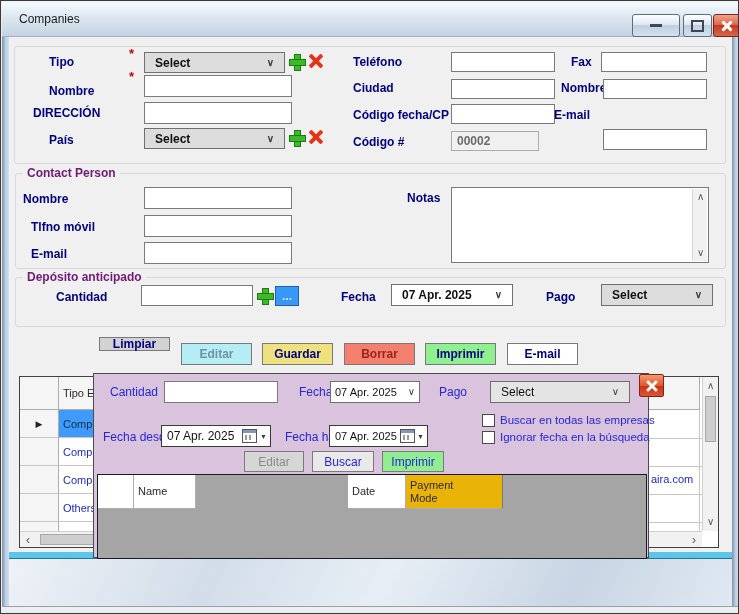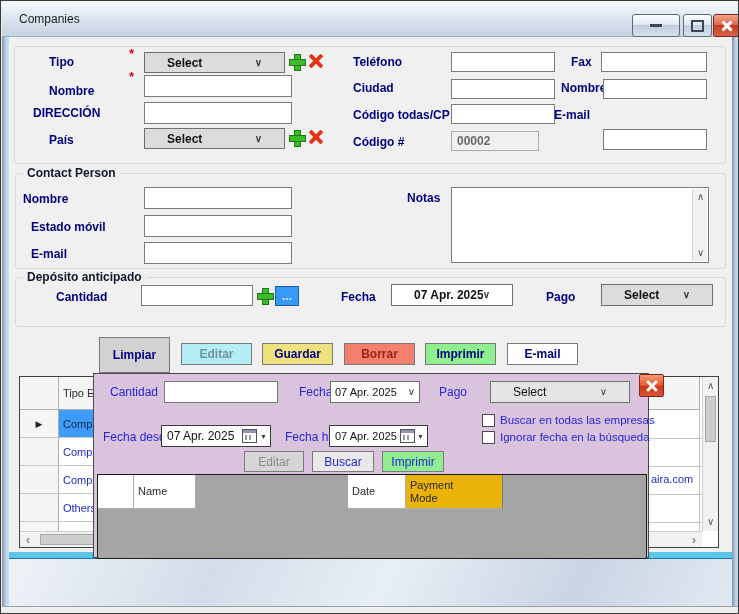--- a/index.html
+++ b/index.html
@@ -22,26 +22,26 @@
   .xbar{position:absolute;width:3px;height:13px;background:#fff;border-radius:1px;left:50%;top:50%;}
   .xbar.a{transform:translate(-50%,-50%) rotate(45deg);}
   .xbar.b{transform:translate(-50%,-50%) rotate(-45deg);}
   
   .lbl{font-size:12px;font-weight:bold;color:#000080;white-space:nowrap;}
   .req{color:#cc0000;font-size:13px;font-weight:bold;}
   .inp{background:#fff;border:1px solid #7a7a7a;}
   .ro{background:#f0f0f0;border:1px solid #ababab;color:#6a6a6a;font-size:12px;font-weight:bold;
       display:flex;align-items:center;padding:0 5px;}
   .cmb{background:#dcdcdc;border:1px solid #707070;display:flex;align-items:center;
-       padding:0 22px;font-size:12px;font-weight:bold;color:#111;}
+       padding:0 10px;font-size:12px;font-weight:bold;color:#111;}
   .cmb.white{background:#fff;}
   .cmb .sp{flex:1;}
   .arr{font-size:10px;color:#3c3c3c;line-height:1;}
   .gbox{border:1px solid #d9d9d9;border-radius:3px;}
-  .legend{background:#f0f0f0;padding:0 4px;font-size:12px;font-weight:bold;color:#0f172a;white-space:nowrap;}
+  .legend{background:#f0f0f0;padding:0 4px;font-size:12px;font-weight:bold;color:#701a75;white-space:nowrap;}
   
   .plus{width:15px;height:15px;}
   .plus i{position:absolute;background:#3cbb2a;border:1px solid #1f7a12;}
   .plus .v{left:5px;top:0;width:5px;height:15px;}
   .plus .h{left:0;top:5px;width:15px;height:5px;}
   .xicon{width:16px;height:16px;}
   .xicon i{position:absolute;left:50%;top:50%;width:4px;height:17px;background:#e23417;border-radius:1px;}
   .xicon .a{transform:translate(-50%,-50%) rotate(45deg);}
   .xicon .b{transform:translate(-50%,-50%) rotate(-45deg);}
   .btn{display:flex;align-items:center;justify-content:center;font-size:12px;font-weight:bold;
@@ -118,21 +118,21 @@
   <span class="abs req" style="left:128px;top:68px">*</span>
   <span class="abs lbl" style="left:48px;top:83px">Nombre</span>
   <input class="abs inp" style="left: 143px; top: 74px; width: 148px; height: 22px;">
   <span class="abs lbl" style="left:352px;top:80px">Ciudad</span>
   <input class="abs inp" style="left: 450px; top: 78px; width: 104px; height: 20px;">
   <span class="abs lbl" style="left:560px;top:80px">Nombre</span>
   <input class="abs inp" style="left: 602px; top: 78px; width: 104px; height: 20px;">
 
   <span class="abs lbl" style="left:32px;top:105px">DIRECCIÓN</span>
   <input class="abs inp" style="left: 143px; top: 101px; width: 148px; height: 22px;">
-  <span class="abs lbl" style="left:352px;top:107px">Código todas/CP</span>
+  <span class="abs lbl" style="left:352px;top:107px">Código fecha/CP</span>
   <input class="abs inp" style="left: 450px; top: 103px; width: 104px; height: 20px;">
   <span class="abs lbl" style="left:553px;top:107px">E-mail</span>
 
   <span class="abs lbl" style="left:48px;top:132px">País</span>
   <div class="abs cmb" style="left:143px;top:127px;width:141px;height:21px">
     <span>Select</span>
       <span class="sp"></span>
     <span class="arr">∨</span>
   </div>
   <div class="abs plus" style="left:288px;top:129px">
@@ -144,21 +144,21 @@
       <i class="b"></i>
     </div>
   <span class="abs lbl" style="left:352px;top:134px">Código #</span>
   <div class="abs ro" style="left:450px;top:130px;width:88px;height:20px">00002</div>
   <input class="abs inp" style="left: 602px; top: 128px; width: 104px; height: 21px;">
 
   <div class="abs gbox" style="left:14px;top:172px;width:711px;height:96px"></div>
   <span class="abs legend" style="left:22px;top:165px">Contact Person</span>
   <span class="abs lbl" style="left:22px;top:191px">Nombre</span>
   <input class="abs inp" style="left: 143px; top: 186px; width: 148px; height: 22px;">
-  <span class="abs lbl" style="left:30px;top:219px">Estado móvil</span>
+  <span class="abs lbl" style="left:30px;top:219px">Tlfno móvil</span>
   <input class="abs inp" style="left: 143px; top: 214px; width: 148px; height: 22px;">
   <span class="abs lbl" style="left:30px;top:246px">E-mail</span>
   <input class="abs inp" style="left: 143px; top: 241px; width: 148px; height: 22px;">
   <span class="abs lbl" style="left:406px;top:190px">Notas</span>
   <div class="abs inp" style="left:450px;top:186px;width:258px;height:76px">
     <div class="abs" style="right:1px;top:1px;width:15px;height:72px;background:#f1f1f1;border-left:1px solid #d6d6d6">
       <span class="abs scroll-glyph" style="left:4px;top:3px">∧</span>
       <span class="abs scroll-glyph" style="left:4px;bottom:3px">∨</span>
     </div>
   </div>
@@ -178,21 +178,21 @@
       <span class="sp"></span>
     <span class="arr">∨</span>
   </div>
   <span class="abs lbl" style="left:545px;top:289px">Pago</span>
   <div class="abs cmb" style="left:600px;top:283px;width:112px;height:22px">
     <span>Select</span>
       <span class="sp"></span>
     <span class="arr">∨</span>
   </div>
 
-  <div class="abs btn" style="left:98px;top:336px;width:71px;height:36px">Limpiar</div>
+  <div class="abs btn" style="left:98px;top:336px;width:71px;height:14px">Limpiar</div>
   <div class="abs btn" style="left:180px;top:342px;width:71px;height:22px;background:#b4eef4;color:#6f93a4">Editar</div>
   <div class="abs btn" style="left:261px;top:342px;width:71px;height:22px;background:#efe27e">Guardar</div>
   <div class="abs btn" style="left:343px;top:342px;width:71px;height:22px;background:#f37f6e;color:#98251c">Borrar</div>
   <div class="abs btn" style="left:424px;top:342px;width:71px;height:22px;background:#8ef08e">Imprimir</div>
   <div class="abs btn" style="left:506px;top:342px;width:71px;height:22px;background:#ffffff">E-mail</div>
 
   <div class="abs" style="left:18px;top:375px;width:700px;height:172px;background:#fff;border:1px solid #404040">
     <div class="abs selcell" style="left:0;top:0;width:39px;height:33px;border-bottom:1px solid #aeaeae"></div>
     <div class="abs hdrcell" style="left:39px;top:0;width:140px;height:33px">
       <span style="width:60px;white-space:normal;text-align:left">Tipo Empr</span>

